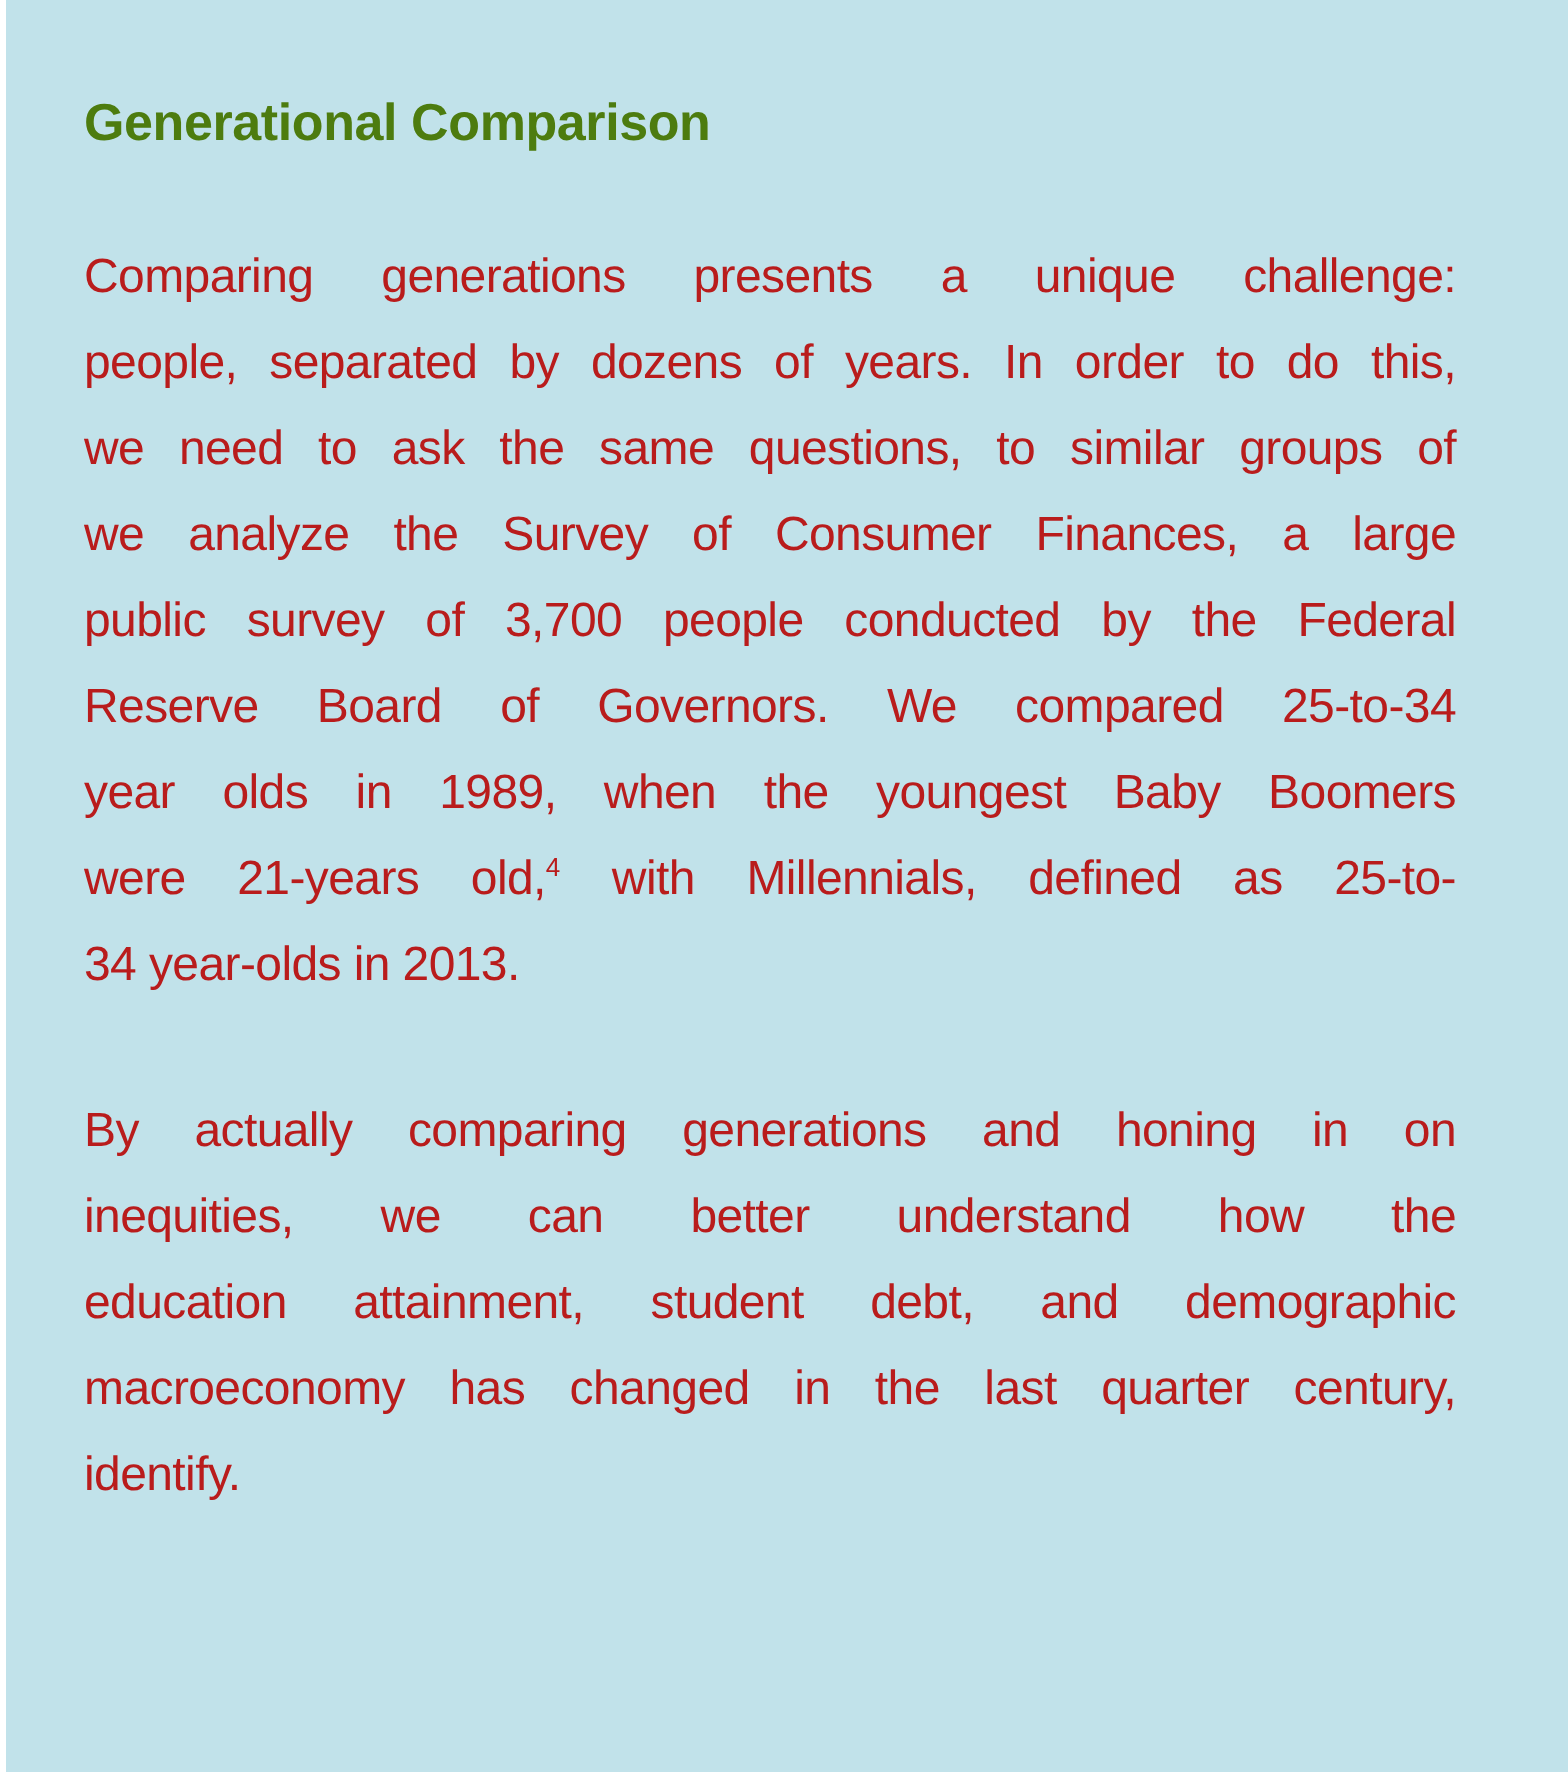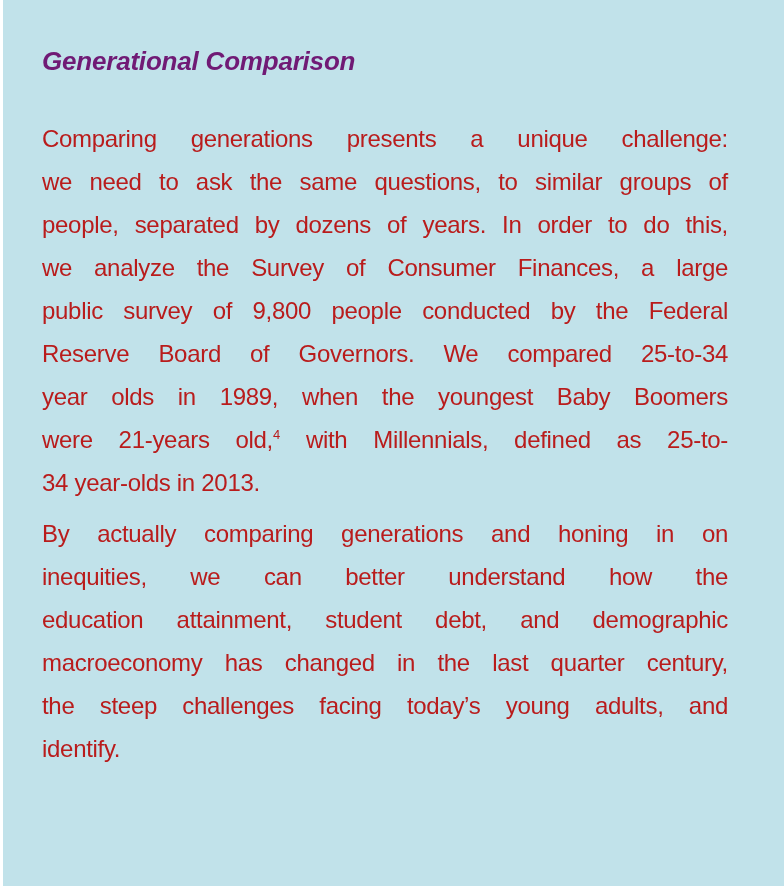--- a/index.html
+++ b/index.html
@@ -27,28 +27,27 @@
   .content {
     padding: 44px 56px 0 39px;
     font-family: "Liberation Sans", "DejaVu Sans", sans-serif;
   }
   .heading {
     margin: 0 0 39px 0;
     font-size: 26px;
     line-height: 34px;
     font-weight: 700;
     letter-spacing: -0.2px;
-    color: #701a75;
-    font-style: italic;
+    color: #4d7c0f;
   }
   .para {
     margin: 0;
   }
   .para2 {
-    margin-top: 8px;
+    margin-top: 40px;
   }
   .line {
     font-size: 24px;
     line-height: 43px;
     font-weight: 300;
     letter-spacing: -0.3px;
     color: #b91c1c;
     text-align: justify;
     text-align-last: justify;
     white-space: normal;
@@ -68,34 +67,33 @@
 <body>
 
 <div class="canvas">
   <div class="panel">
     <div class="content">
 
       <h2 class="heading">Generational Comparison</h2>
 
       <div class="para">
         <div class="line">Comparing generations presents a unique challenge:</div>
+        <div class="line">people, separated by dozens of years. In order to do this,</div>
         <div class="line">we need to ask the same questions, to similar groups of</div>
-        <div class="line">people, separated by dozens of years. In order to do this,</div>
         <div class="line">we analyze the Survey of Consumer Finances, a large</div>
-        <div class="line">public survey of 9,800 people conducted by the Federal</div>
+        <div class="line">public survey of 3,700 people conducted by the Federal</div>
         <div class="line">Reserve Board of Governors. We compared 25-to-34</div>
         <div class="line">year olds in 1989, when the youngest Baby Boomers</div>
         <div class="line"><span>were 21-years old,</span><sup class="fn">4</sup><span> with Millennials, defined as 25-to-</span></div>
         <div class="line last">34 year-olds in 2013.</div>
       </div>
 
       <div class="para para2">
         <div class="line">By actually comparing generations and honing in on</div>
         <div class="line">inequities, we can better understand how the</div>
         <div class="line">education attainment, student debt, and demographic</div>
         <div class="line">macroeconomy has changed in the last quarter century,</div>
-        <div class="line">the steep challenges facing today’s young adults, and</div>
         <div class="line last">identify.</div>
       </div>
 
     </div>
   </div>
 </div>
 
 </body></html>

